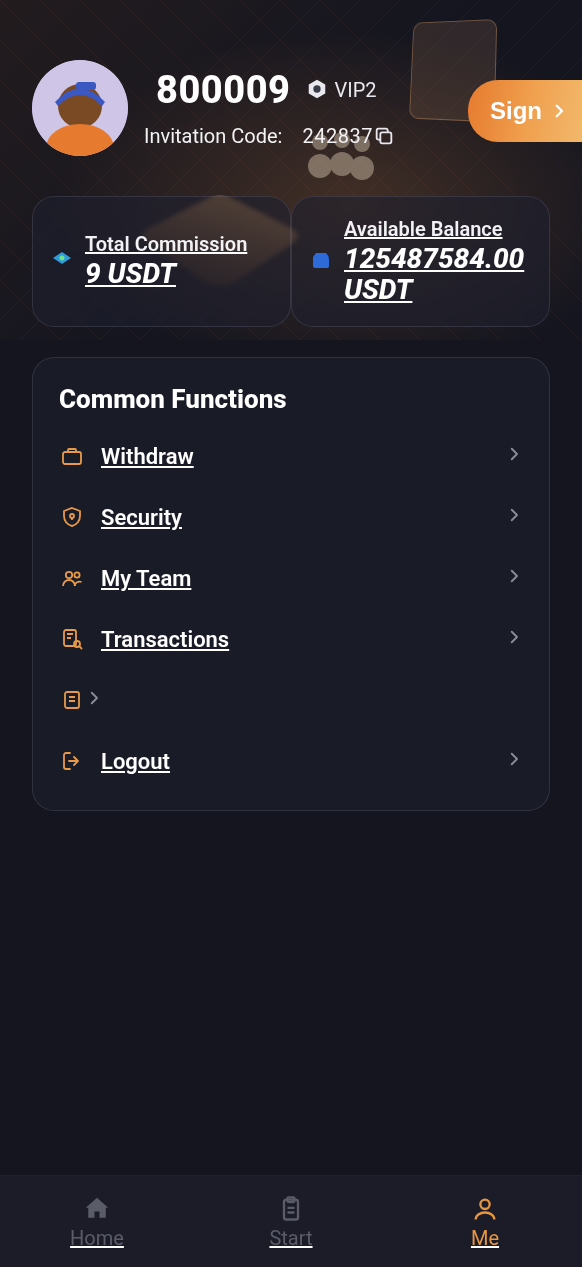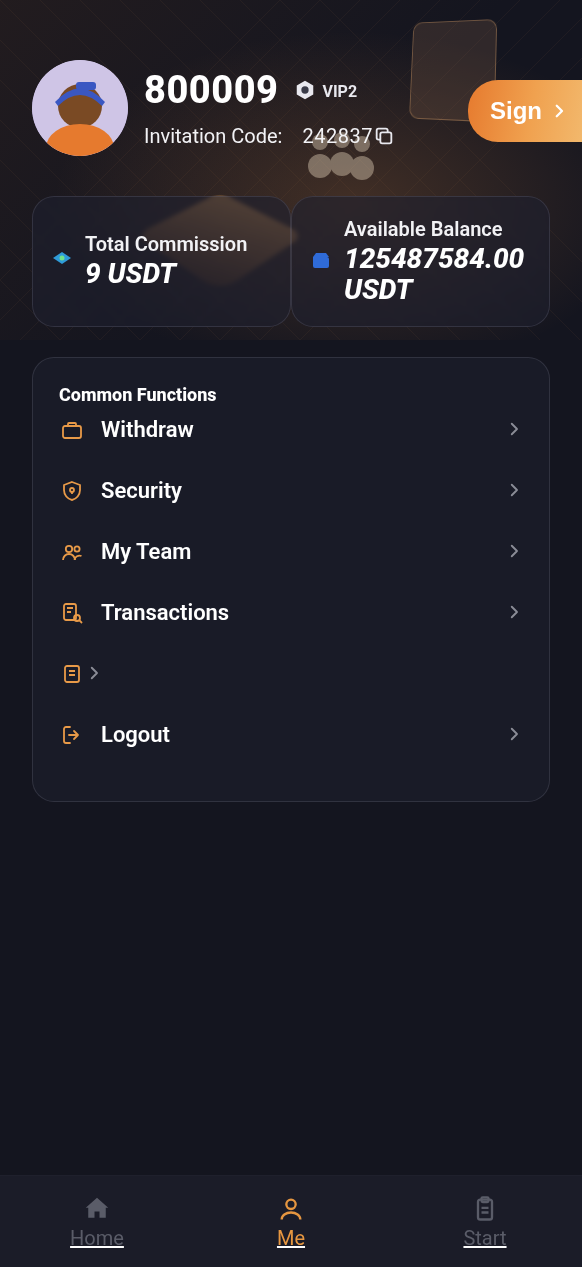--- a/index.html
+++ b/index.html
@@ -64,27 +64,27 @@
     width: 96px; height: 96px;
     border-radius: 50%;
     background: radial-gradient(circle at 50% 30%, #dcd5ec 0%, #c2b7e1 50%, #a99ad0 100%);
     position: relative;
     overflow: hidden;
     flex: 0 0 auto;
   }
   .avatar svg { width: 100%; height: 100%; display: block; }
   .hero-info { margin-left: 16px; }
   .uid-row { display: flex; align-items: center; }
-  .uid { font-size: 38px; font-weight: 800; letter-spacing: 0.5px; }
+  .uid { font-size: 38px; font-weight: 800; letter-spacing: 0.5px; margin-left: 12px; }
   .vip-badge {
     display: inline-flex;
-    align-items: flex-end;
+    align-items: flex-start;
     margin-left: 16px;
-    font-size: 16px;
-    font-weight: 700;
+    font-size: 20px;
+    font-weight: 400;
     color: #e8e8ee;
   }
   .vip-badge svg { margin-right: 6px; }
   .invite-row {
     display: flex; align-items: center;
     margin-top: 12px;
     font-size: 20px;
     color: #f2f2f5;
   }
   .invite-label { margin-right: 20px; }
@@ -106,20 +106,21 @@
     border-radius: 30px 0 0 30px;
     cursor: pointer;
   }
   .sign-btn svg { margin-left: 8px; }
 
   
   .stats-row {
     position: relative;
     display: flex;
     padding: 40px 32px 0 32px;
+    text-decoration: underline;
   }
   .stat-card {
     flex: 1;
     min-width: 0;
     background: rgba(30,32,46,0.60);
     border: 1px solid rgba(120,120,140,0.25);
     border-radius: 22px;
     padding: 20px 18px 20px 16px;
     display: flex;
     align-items: center;
@@ -150,29 +151,30 @@
 
   
   .func-card {
     margin: 30px 32px 0 32px;
     background: rgba(30,32,46,0.55);
     border: 1px solid rgba(120,120,140,0.25);
     border-radius: 22px;
     padding: 26px 26px 18px 26px;
   }
   .func-title {
-    font-size: 18px;
+    font-size: 26px;
     font-weight: 800;
     margin-bottom: 12px;
   }
   .func-item {
     display: flex;
-    align-items: flex-start;
+    align-items: center;
     height: 61px;
     cursor: pointer;
+    text-decoration: underline;
   }
   .func-icon {
     width: 26px; height: 26px;
     flex: 0 0 auto;
     display: inline-flex;
     align-items: center; justify-content: center;
     color: #e89a48;
   }
   .func-label {
     margin-left: 16px;
@@ -401,32 +403,32 @@
 
 <div class="tabbar">
   <div class="tab">
     <span class="tab-icon">
       <svg width="30" height="30" viewBox="0 0 24 24" fill="currentColor">
           <path d="M12 3 L3 11 h2 v8 h5 v-5 h4 v5 h5 v-8 h2 Z"></path>
         </svg>
     </span>
     <span class="tab-label">Home</span>
   </div>
-  <div class="tab active">
-    <span class="tab-icon">
-      <svg width="28" height="28" viewBox="0 0 24 24" fill="none" stroke="currentColor" stroke-width="2">
-        <circle cx="12" cy="8" r="4"></circle>
-        <path d="M4 21 a8 6 0 0 1 16 0"></path>
-      </svg>
-    </span>
-    <span class="tab-label">Me</span>
-  </div>
   <div class="tab">
     <span class="tab-icon">
       <svg width="28" height="28" viewBox="0 0 24 24" fill="none" stroke="currentColor" stroke-width="2">
         <rect x="6" y="4" width="12" height="17" rx="2"></rect>
         <rect x="9" y="2" width="6" height="4" rx="1"></rect>
         <path d="M9 11 h6 M9 15 h6"></path>
       </svg>
     </span>
     <span class="tab-label">Start</span>
   </div>
+  <div class="tab active">
+    <span class="tab-icon">
+      <svg width="28" height="28" viewBox="0 0 24 24" fill="none" stroke="currentColor" stroke-width="2">
+        <circle cx="12" cy="8" r="4"></circle>
+        <path d="M4 21 a8 6 0 0 1 16 0"></path>
+      </svg>
+    </span>
+    <span class="tab-label">Me</span>
+  </div>
 </div>
 
 </body></html>

